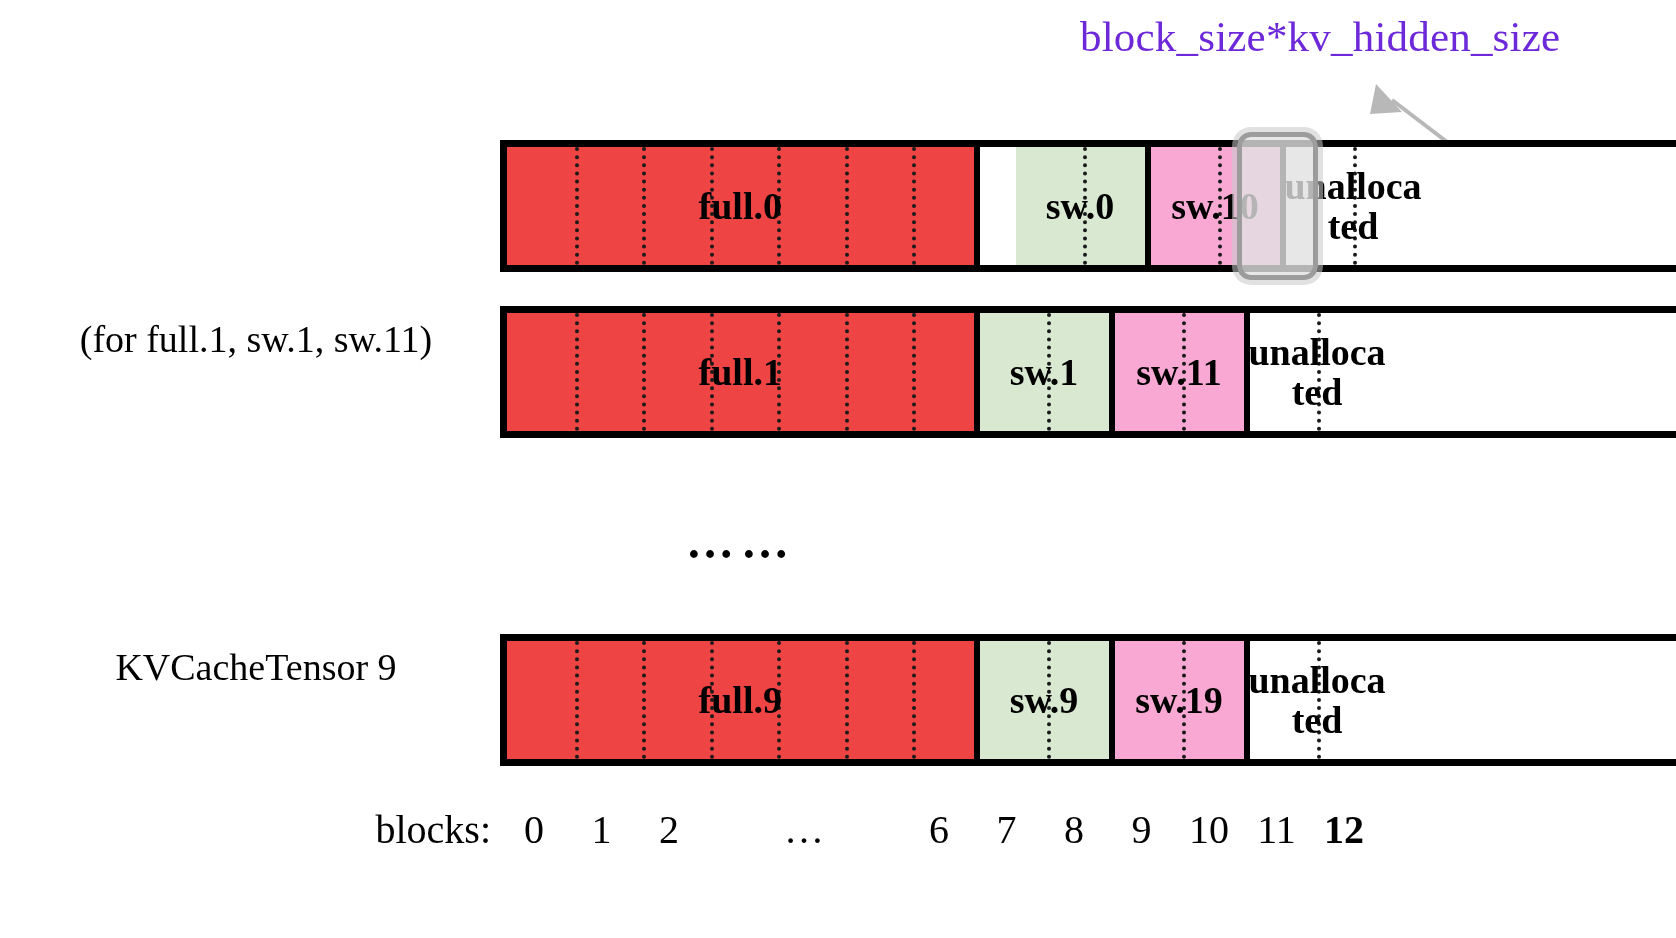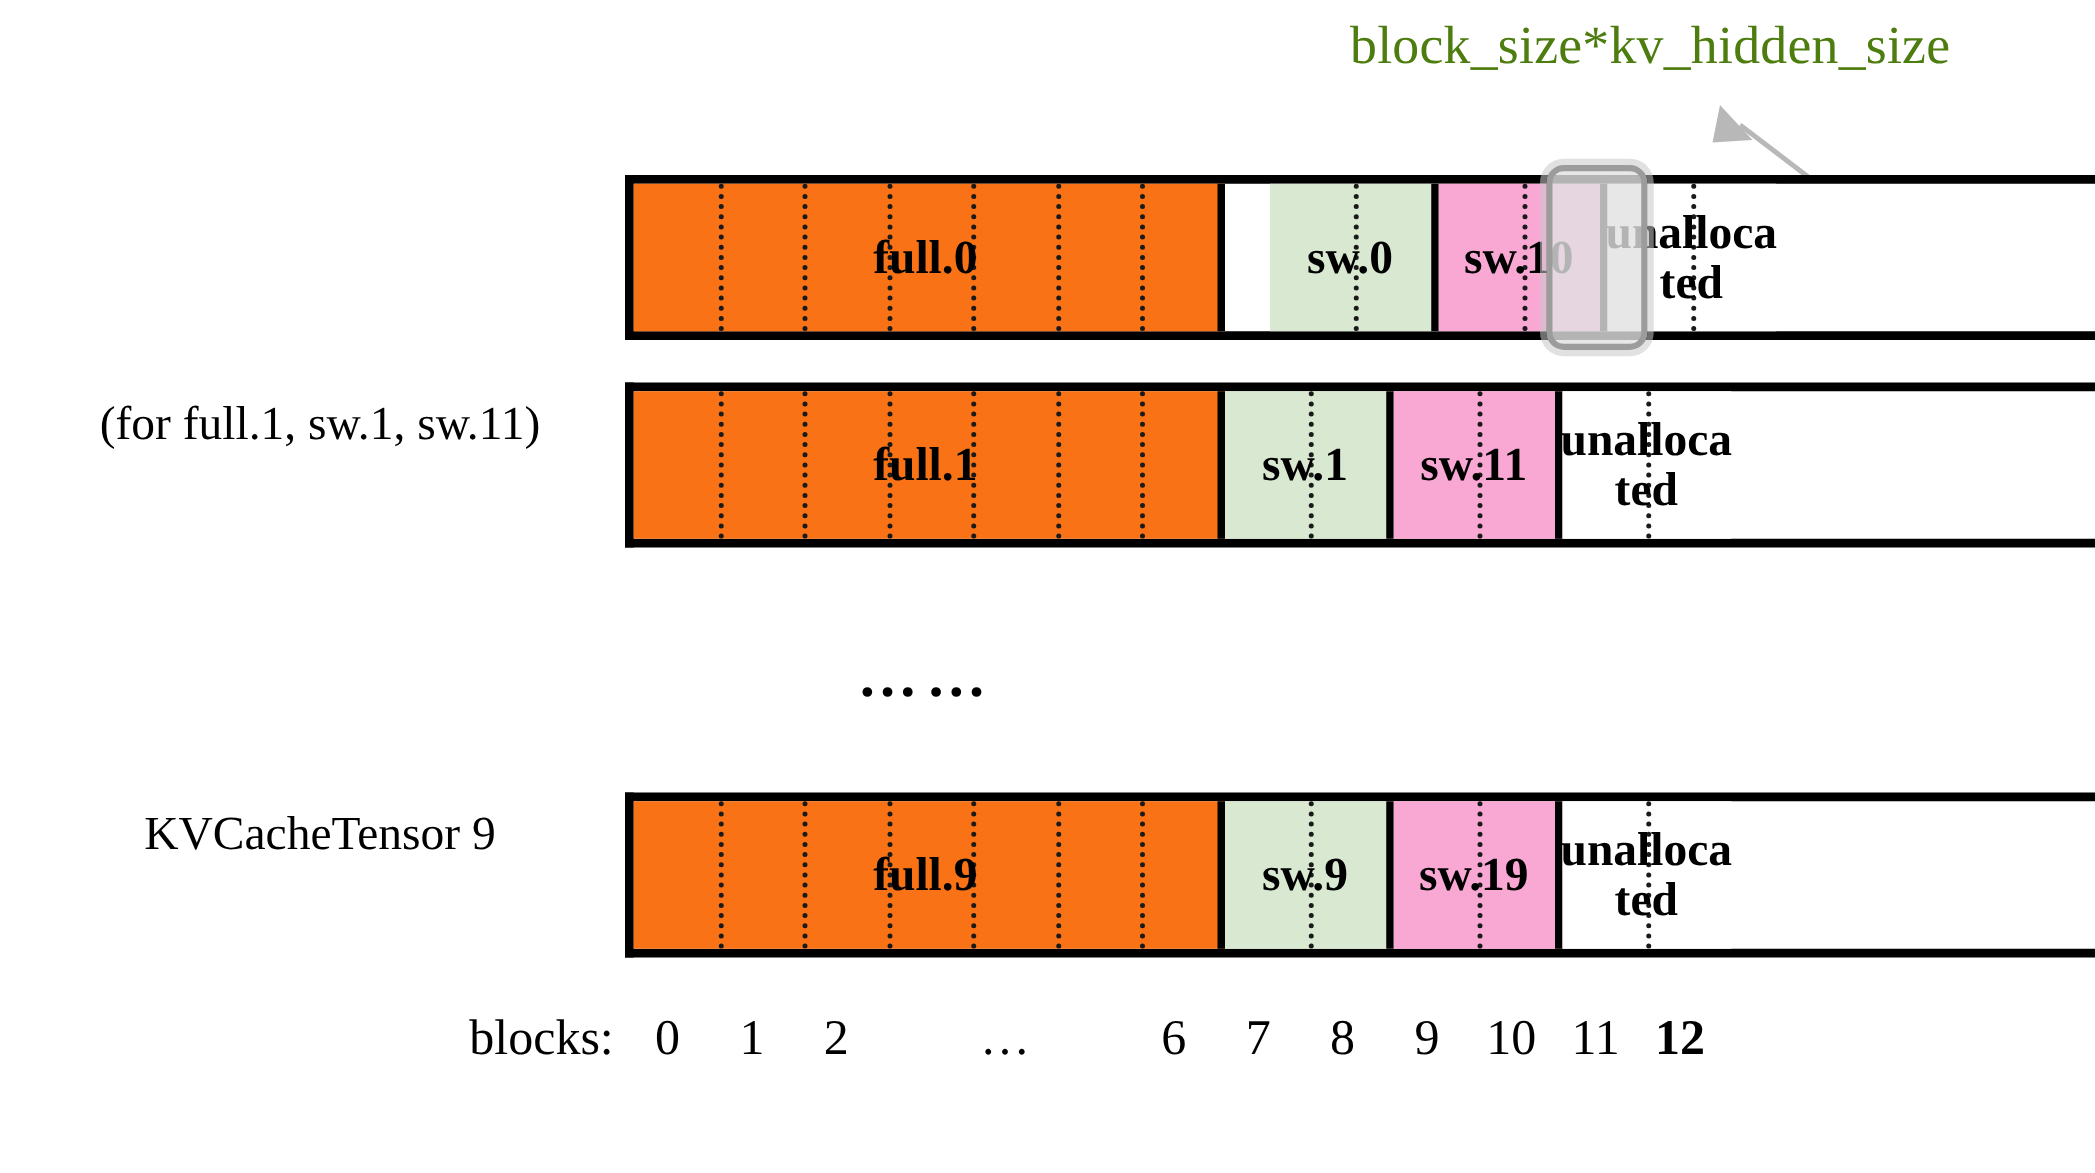--- a/index.html
+++ b/index.html
@@ -25,21 +25,21 @@
 
   
   .annot-text {
     position: absolute;
     left: 1080px;
     top: 14px;
     font-size: 43px;
     line-height: 1.05;
     white-space: nowrap;
     letter-spacing: 0.2px;
-    color: #4d7c0f;
+    color: #6d28d9;
   }
   .annot-arrow {
     position: absolute;
     left: 1340px;
     top: 78px;
     width: 180px;
     height: 90px;
     pointer-events: none;
   }
 
@@ -84,21 +84,21 @@
     z-index: 3;
     font-size: 38px;
     font-weight: bold;
     line-height: 1.06;
     text-align: center;
     color: #000;
     white-space: nowrap;
   }
   .seg-label.wrap { white-space: normal; }
 
-  .seg.full  { background: #f97316; }
+  .seg.full  { background: #ef4444; }
   .seg.swl   { background: #D9E8D1; }
   .seg.swd   { background: #f9a8d4; }
   .seg.unalloc { background: #ffffff; border-right: none; }
 
   
   .dotted {
     position: absolute;
     top: 0;
     bottom: 0;
     width: 0;

